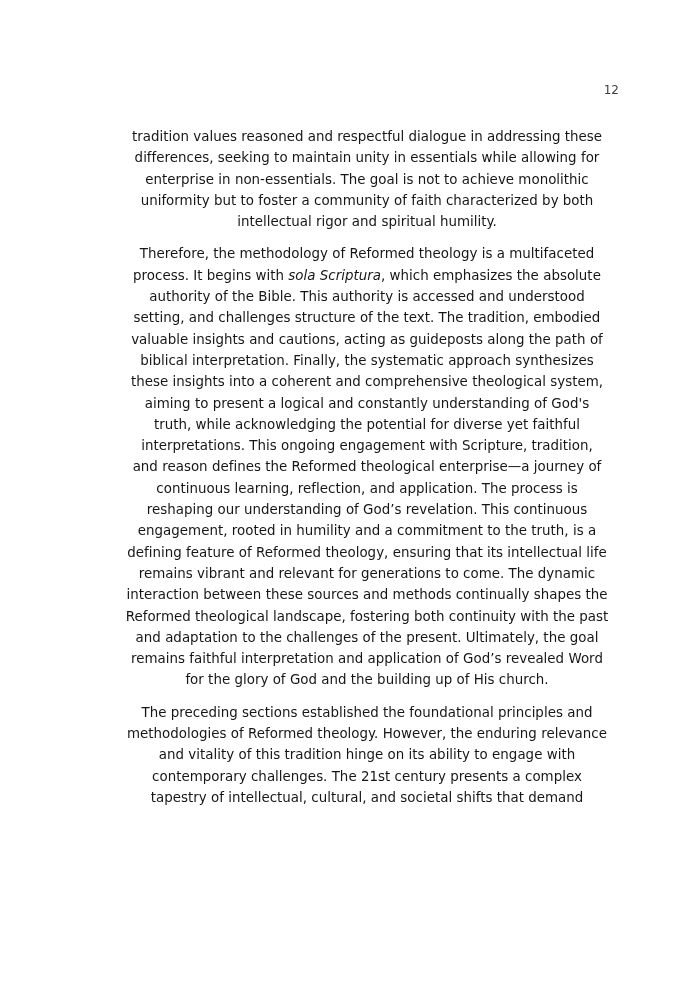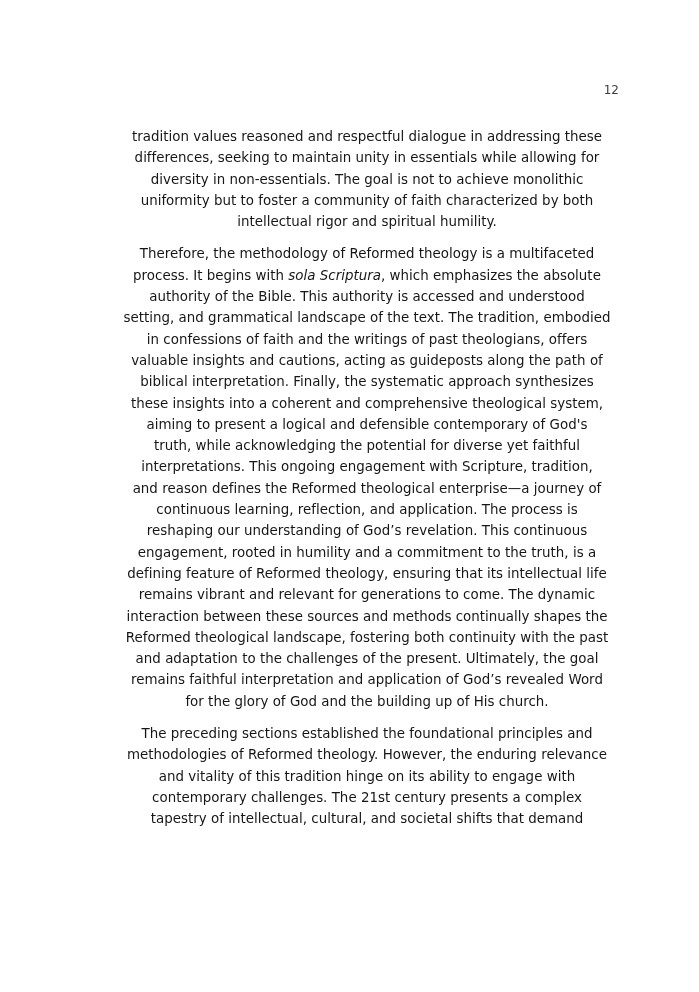--- a/index.html
+++ b/index.html
@@ -51,34 +51,33 @@
 </style>
 </head>
 <body>
 
 <main class="page">
   <div class="page-number">12</div>
   <div class="body-text" id="paragraphs">
       <div class="paragraph">
         <div class="line">tradition values reasoned and respectful dialogue in addressing these</div>
         <div class="line">differences, seeking to maintain unity in essentials while allowing for</div>
-        <div class="line">diversity in non-essentials. The goal is not to achieve monolithic</div>
+        <div class="line">enterprise in non-essentials. The goal is not to achieve monolithic</div>
         <div class="line">uniformity but to foster a community of faith characterized by both</div>
         <div class="line">intellectual rigor and spiritual humility.</div>
       </div>
       <div class="paragraph">
         <div class="line">Therefore, the methodology of Reformed theology is a multifaceted</div>
         <div class="line">process. It begins with <em>sola Scriptura</em>, which emphasizes the absolute</div>
         <div class="line">authority of the Bible. This authority is accessed and understood</div>
-        <div class="line">setting, and grammatical landscape of the text. The tradition, embodied</div>
-        <div class="line">in confessions of faith and the writings of past theologians, offers</div>
+        <div class="line">setting, and challenges structure of the text. The tradition, embodied</div>
         <div class="line">valuable insights and cautions, acting as guideposts along the path of</div>
         <div class="line">biblical interpretation. Finally, the systematic approach synthesizes</div>
         <div class="line">these insights into a coherent and comprehensive theological system,</div>
-        <div class="line">aiming to present a logical and defensible contemporary of God's</div>
+        <div class="line">aiming to present a logical and constantly understanding of God's</div>
         <div class="line">truth, while acknowledging the potential for diverse yet faithful</div>
         <div class="line">interpretations. This ongoing engagement with Scripture, tradition,</div>
         <div class="line">and reason defines the Reformed theological enterprise—a journey of</div>
         <div class="line">continuous learning, reflection, and application. The process is</div>
         <div class="line">reshaping our understanding of God’s revelation. This continuous</div>
         <div class="line">engagement, rooted in humility and a commitment to the truth, is a</div>
         <div class="line">defining feature of Reformed theology, ensuring that its intellectual life</div>
         <div class="line">remains vibrant and relevant for generations to come. The dynamic</div>
         <div class="line">interaction between these sources and methods continually shapes the</div>
         <div class="line">Reformed theological landscape, fostering both continuity with the past</div>

